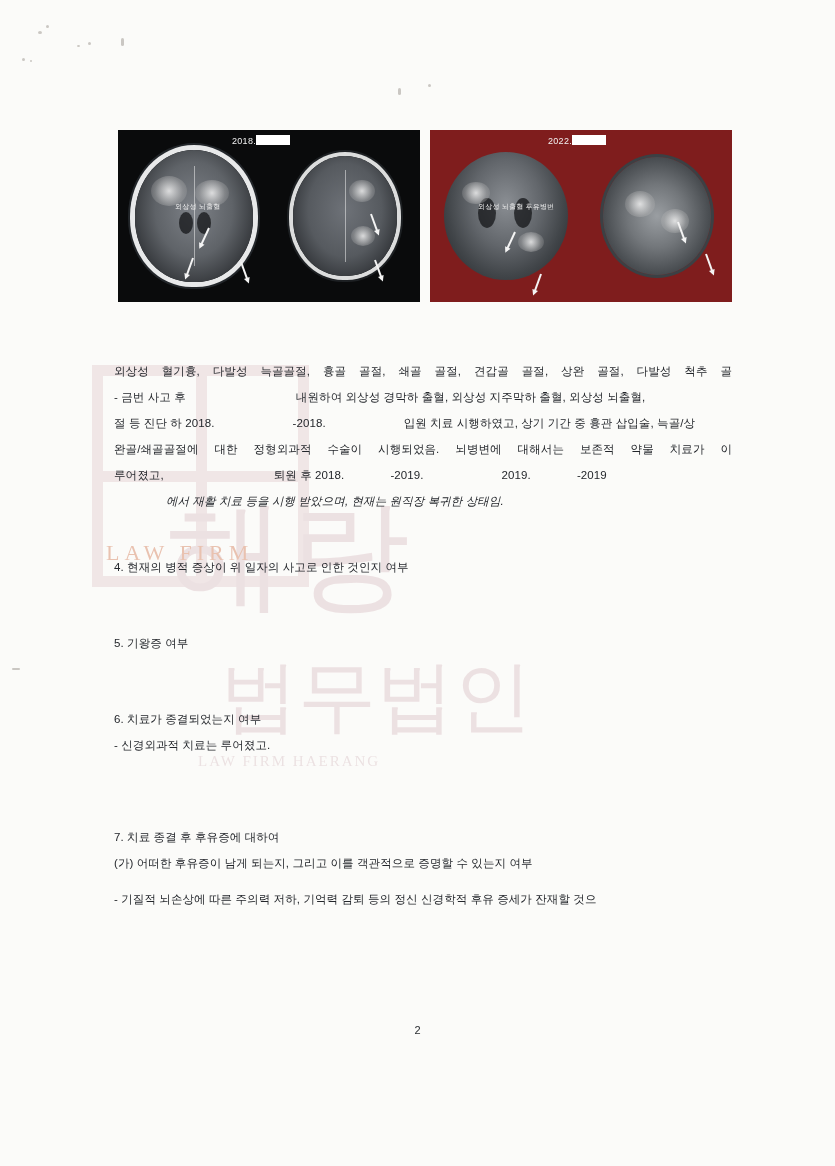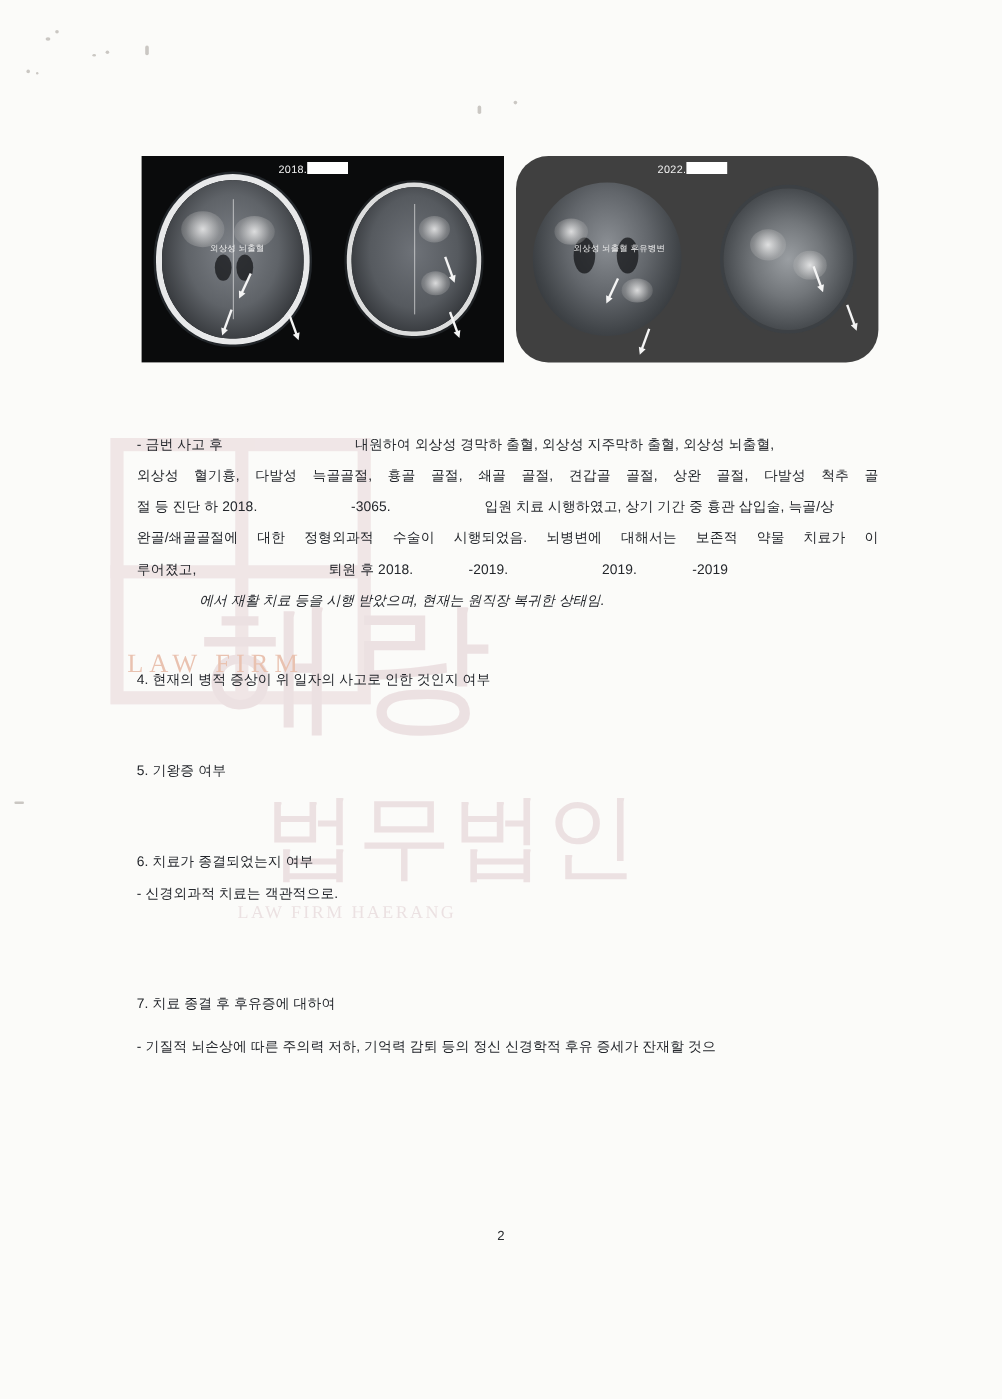--- a/index.html
+++ b/index.html
@@ -34,21 +34,21 @@
     display: flex;
     gap: 10px;
   }
   .scan-panel {
     position: relative;
     flex: 1;
     background: #0d0f10;
     overflow: hidden;
   }
   .scan-panel.ct { background: #0a0b0c; }
-  .scan-panel.mri { background: #404040; border-radius: 27px; }
+  .scan-panel.mri { background: #7f1d1d; }
   .scan-half {
     position: absolute;
     top: 0;
     bottom: 0;
     width: 50%;
   }
   .scan-half.left { left: 0; }
   .scan-half.right { right: 0; }
 
   
@@ -347,26 +347,26 @@
       <div class="wm-hangul">해랑</div>
       <div class="wm-lawfirm">LAW FIRM</div>
       <div class="wm-hangul2">법무법인</div>
       <div class="wm-sub">LAW FIRM HAERANG</div>
     </div>
   </div>
 
   <div class="doc-body">
 
     <div class="blk">
+      <div class="para j">외상성 혈기흉, 다발성 늑골골절, 흉골 골절, 쇄골 골절, 견갑골 골절, 상완 골절, 다발성 척추 골</div>
       <div class="para">
         <span>- 금번 사고 후</span><span class="blank lg"></span><span>내원하여 외상성 경막하 출혈, 외상성 지주막하 출혈, 외상성 뇌출혈,</span>
       </div>
-      <div class="para j">외상성 혈기흉, 다발성 늑골골절, 흉골 골절, 쇄골 골절, 견갑골 골절, 상완 골절, 다발성 척추 골</div>
       <div class="para">
-        <span>절 등 진단 하 2018.</span><span class="blank"></span><span>-3065.</span><span class="blank"></span><span>입원 치료 시행하였고, 상기 기간 중 흉관 삽입술, 늑골/상</span>
+        <span>절 등 진단 하 2018.</span><span class="blank"></span><span>-2018.</span><span class="blank"></span><span>입원 치료 시행하였고, 상기 기간 중 흉관 삽입술, 늑골/상</span>
       </div>
       <div class="para j">완골/쇄골골절에 대한 정형외과적 수술이 시행되었음. 뇌병변에 대해서는 보존적 약물 치료가 이</div>
       <div class="para">
         <span>루어졌고,</span><span class="blank lg"></span><span>퇴원 후 2018.</span><span class="blank sm"></span><span>-2019.</span><span class="blank"></span><span>2019.</span><span class="blank sm"></span><span>-2019</span>
       </div>
       <div class="para indent">에서 재활 치료 등을 시행 받았으며, 현재는 원직장 복귀한 상태임.</div>
     </div>
 
     <div class="gap-lg"></div>
 
@@ -379,27 +379,28 @@
 
     <div class="blk">
       <div class="heading">5. 기왕증 여부</div>
     </div>
 
     <div class="gap-lg"></div>
     <div class="gap-sm"></div>
 
     <div class="blk">
       <div class="heading">6.   치료가 종결되었는지 여부</div>
-      <div class="para">- 신경외과적 치료는 객관적으로.</div>
+      <div class="para">- 신경외과적 치료는 루어졌고.</div>
     </div>
 
     <div class="gap-lg"></div>
     <div class="gap-md"></div>
 
     <div class="blk">
       <div class="heading">7. 치료 종결 후 후유증에 대하여</div>
+      <div class="para">(가) 어떠한 후유증이 남게 되는지, 그리고 이를 객관적으로 증명할 수 있는지 여부</div>
       <div class="gap-sm"></div>
       <div class="para">- 기질적 뇌손상에 따른 주의력 저하, 기억력 감퇴 등의 정신 신경학적 후유 증세가 잔재할 것으</div>
     </div>
   </div>
 
   <div class="page-number">2</div>
 </div>
 
 </body></html>

